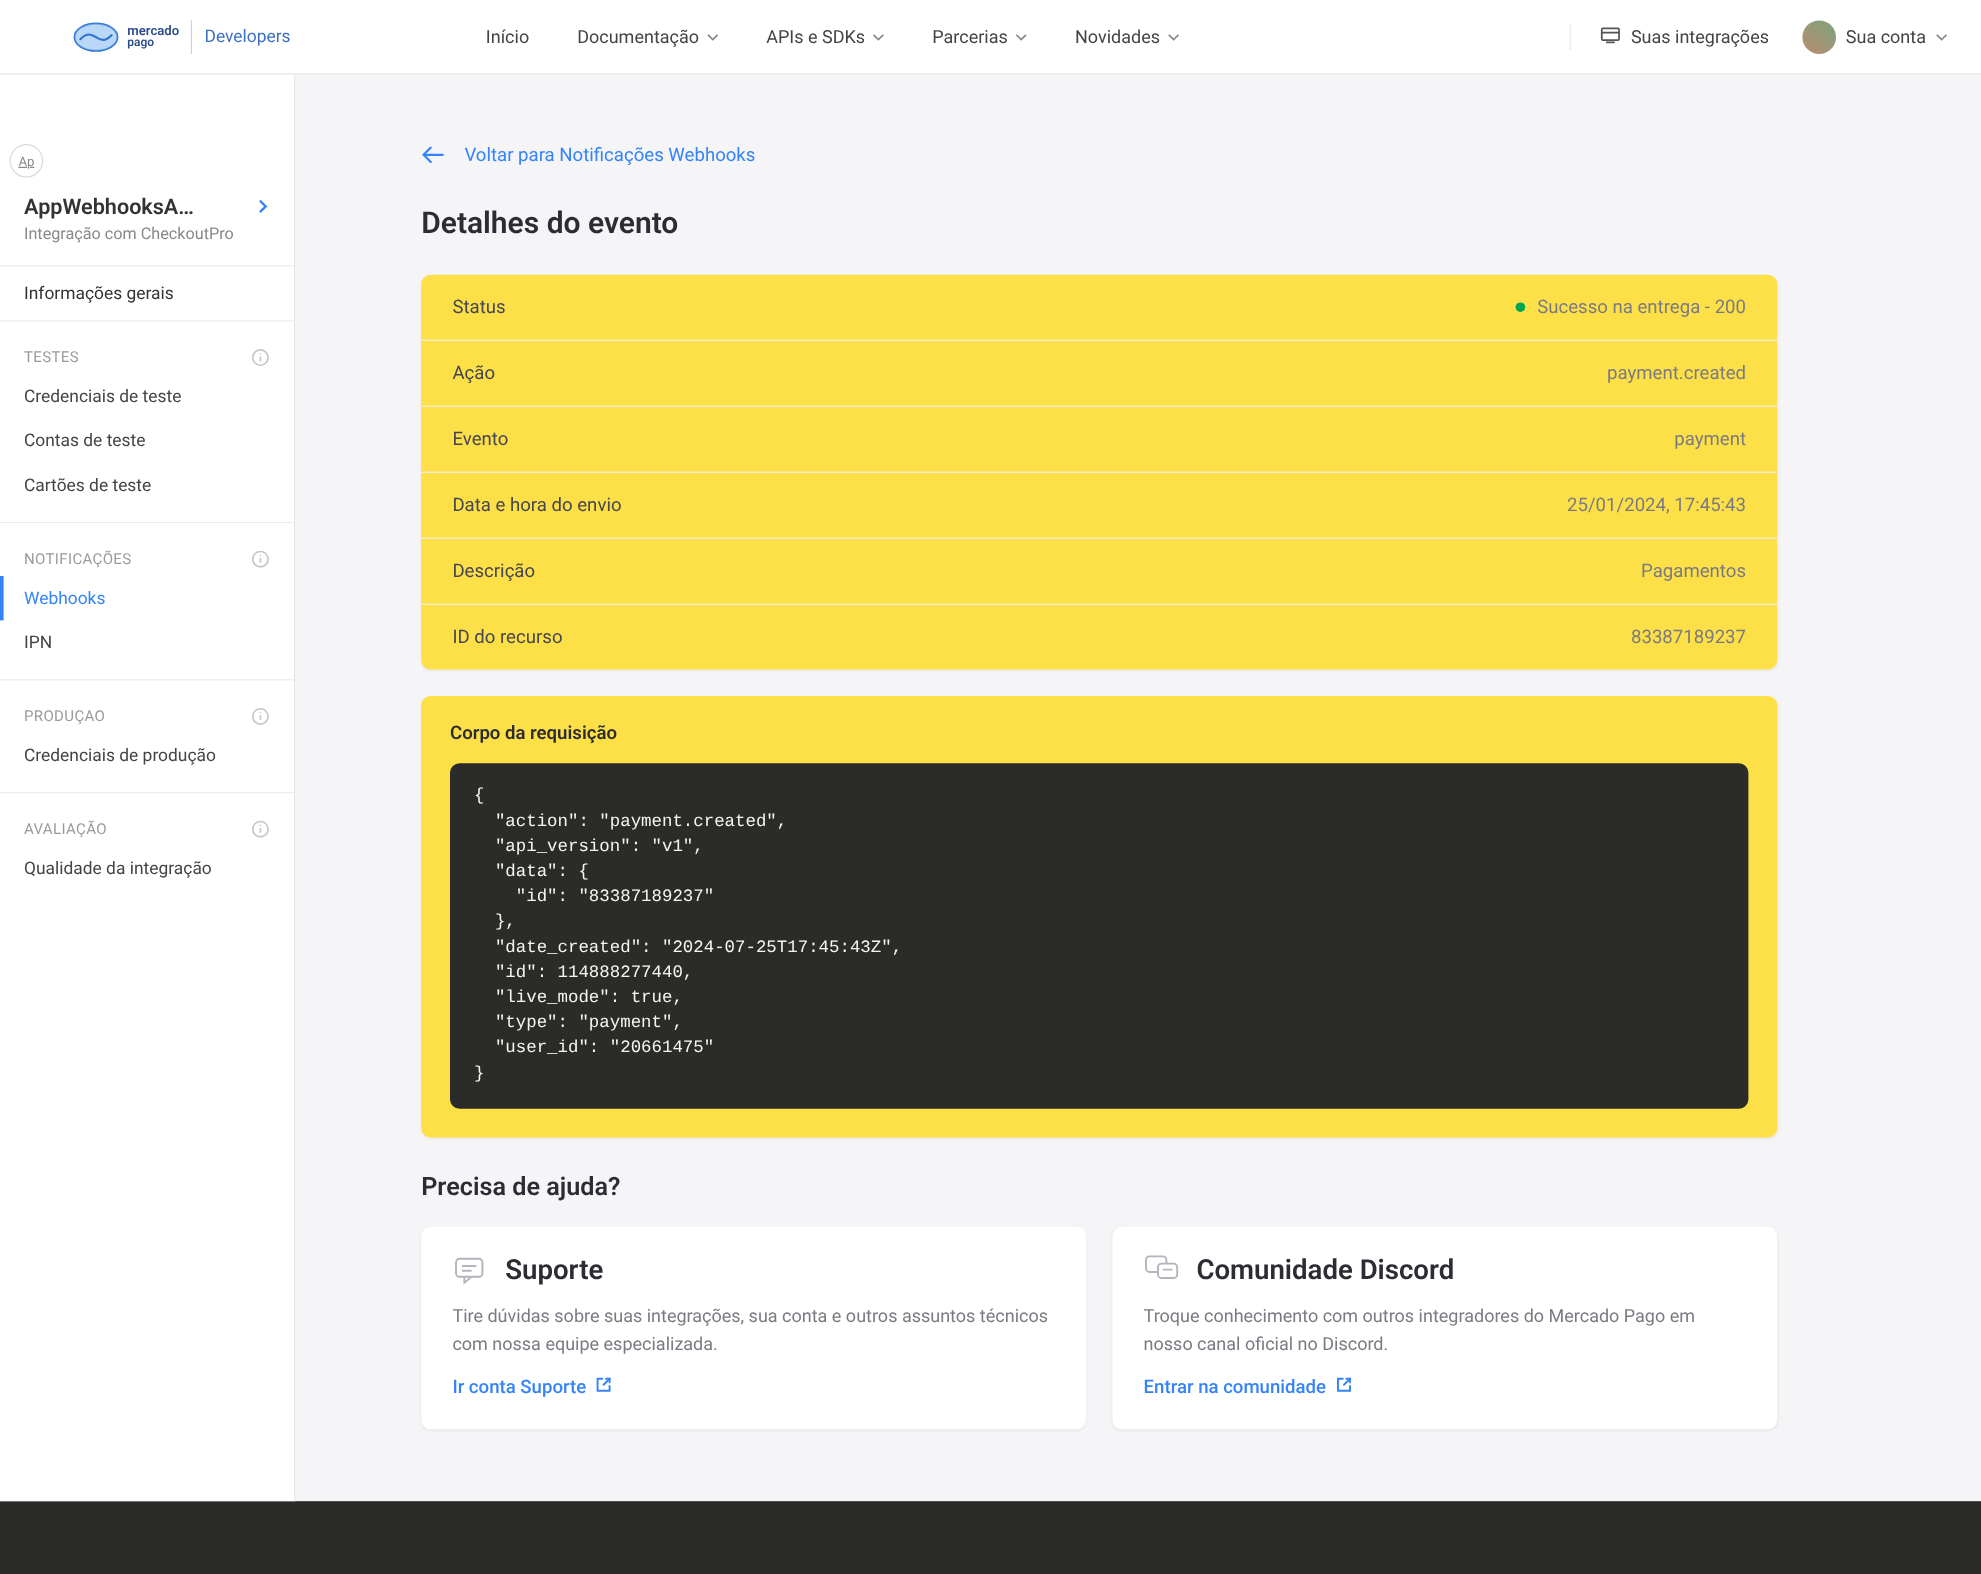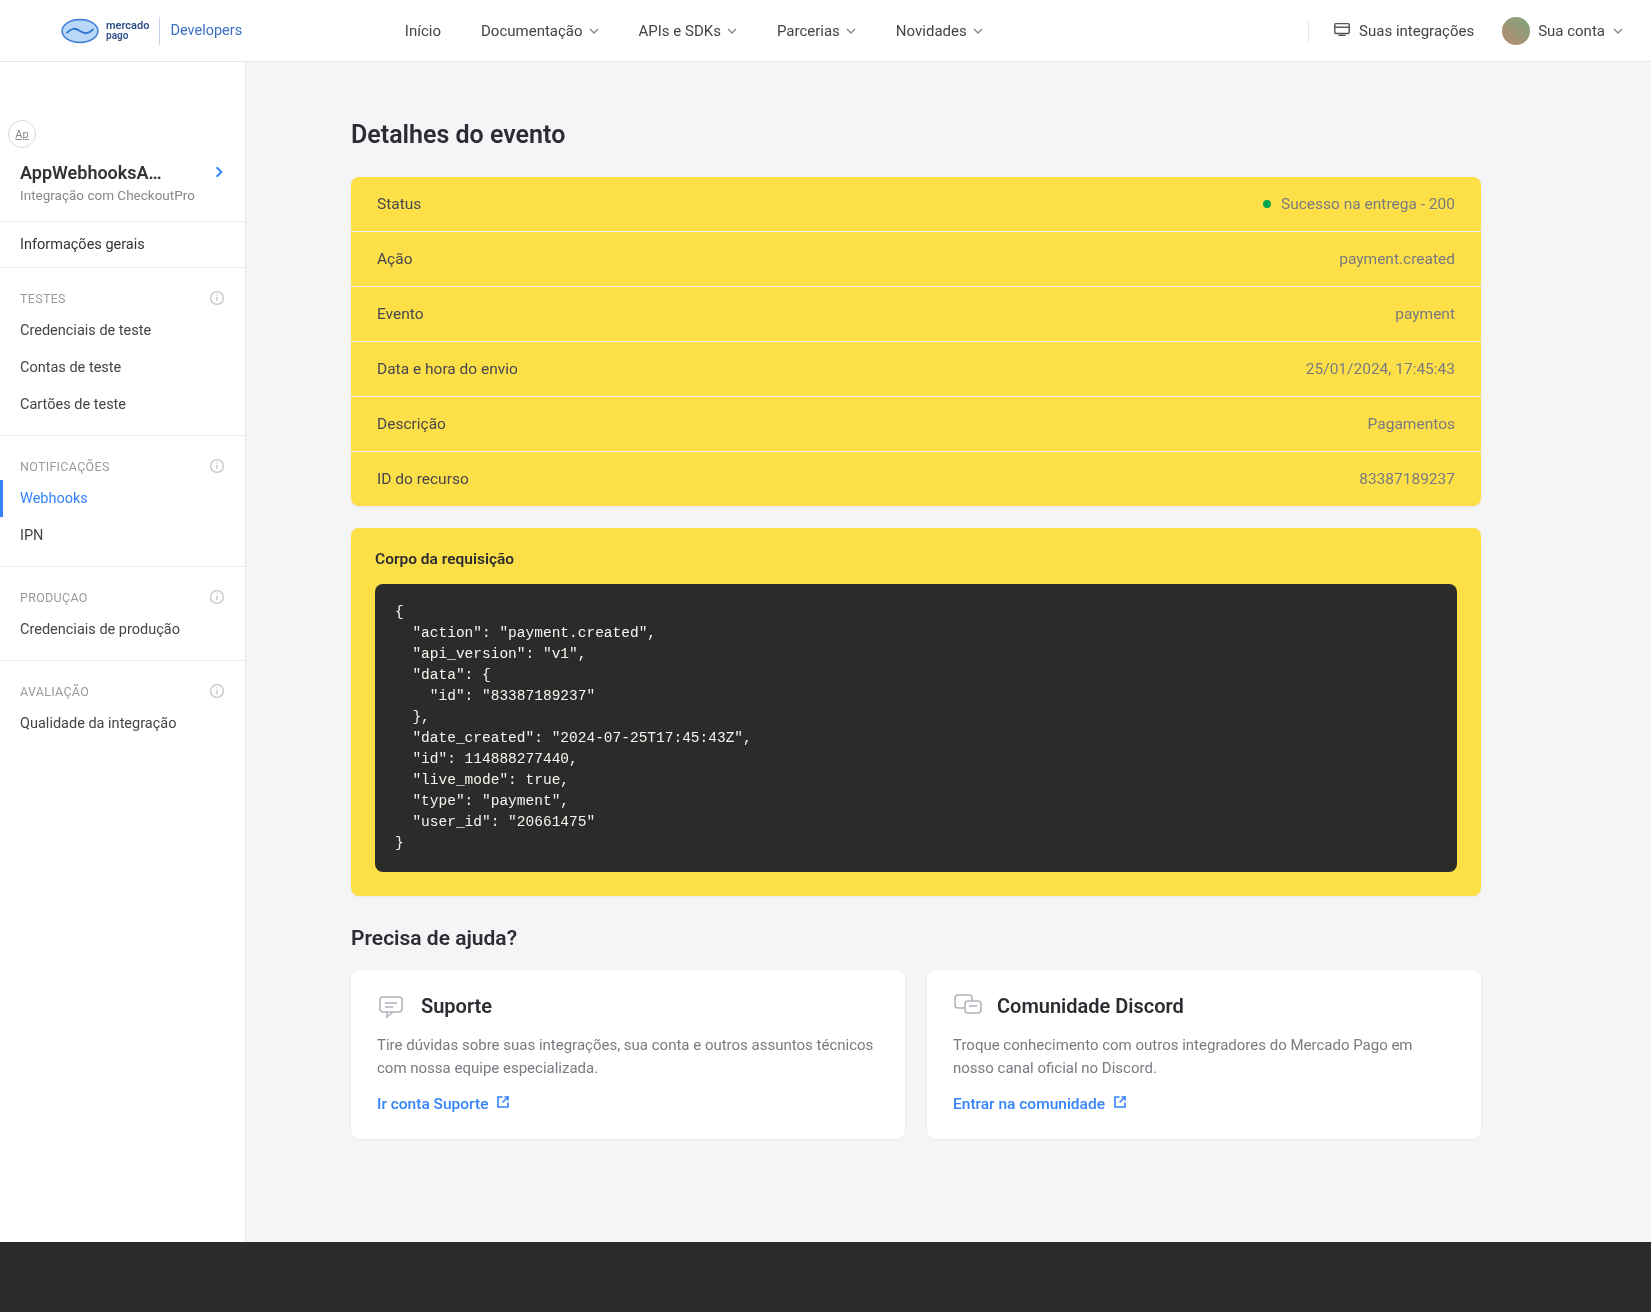--- a/index.html
+++ b/index.html
@@ -131,21 +131,21 @@
   }
   
   h2.help-title { font-size:21px; font-weight:600; color:#2c2c33; margin: 30px 0 20px 0;}
   .help-grid { display:flex; gap:22px;}
   .help-card {
     flex:1; background:#fff; border-radius:8px; box-shadow:0 1px 3px rgba(0,0,0,0.06);
     padding: 22px 26px 26px 26px;
   }
   .help-head { display:flex; align-items:center; gap:16px; margin-bottom:14px;}
   .help-icon { width:28px; height:28px; color:#b4b4bc; flex-shrink:0;}
-  .help-card h3 { font-size:20px; font-weight:600; color:#2c2c33;}
+  .help-card h3 { font-size:23px; font-weight:600; color:#2c2c33;}
   .help-card p { font-size:15px; color:#7a7a82; line-height:1.5; margin-bottom:16px;}
   .help-link { display:flex; align-items:center; gap:8px; color:#3483fa; font-size:15.5px; font-weight:500;}
   
   footer.big-footer { height:70px; background:#2b2b29;}
 </style>
 </head>
 <body>
 
 <header class="topbar">
   <div class="logo-area">
@@ -302,20 +302,29 @@
             <circle cx="8" cy="8" r="6.4"></circle>
             <line x1="8" y1="7" x2="8" y2="11"></line>
             <circle cx="8" cy="4.8" r="0.7" fill="#c6c6cb" stroke="none"></circle>
           </svg>
       </span>
     </div>
     <div class="side-subitem">Qualidade da integração</div>
   </aside>
 
   <main class="content">
+    <div class="backlink">
+      <span class="arrow">
+        <svg width="20" height="14" viewBox="0 0 20 14" fill="none" stroke="#3483fa" stroke-width="1.8" stroke-linecap="round" stroke-linejoin="round">
+          <line x1="18" y1="7" x2="2" y2="7"></line>
+            <polyline points="8 1 2 7 8 13"></polyline>
+        </svg>
+      </span>
+      <span>Voltar para Notificações Webhooks</span>
+    </div>
 
     <h1 class="page-title">Detalhes do evento</h1>
 
     <div class="card">
       <div class="kv-row">
         <span class="kv-key">Status</span>
         <span class="status-val">
           <span class="dot-green"></span>
           <span class="kv-val">Sucesso na entrega - 200</span>
         </span>

